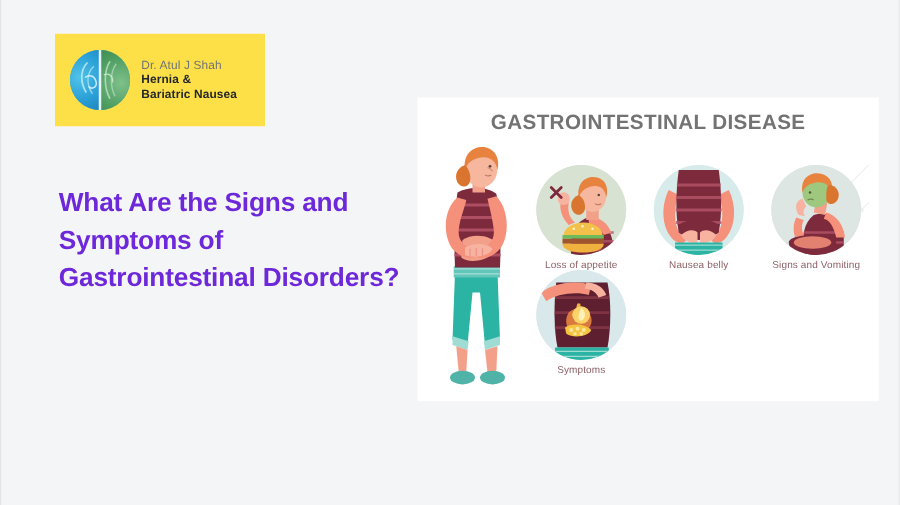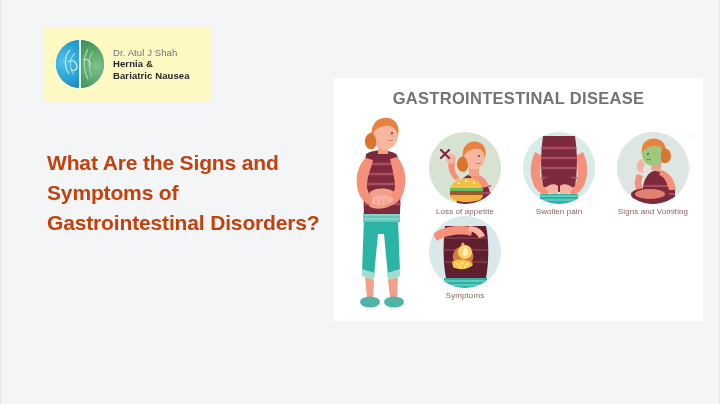--- a/index.html
+++ b/index.html
@@ -28,21 +28,21 @@
     border-right: 1px solid #e6e8eb;
   }
 
   
   #logo-card {
     position: absolute;
     left: 43px;
     top: 27px;
     width: 168px;
     height: 74px;
-    background: #fef9c3;
+    background: #fde047;
     display: flex;
     align-items: center;
     padding-left: 12px;
   }
 
   #logo-mark {
     width: 48px;
     height: 48px;
     flex: 0 0 48px;
     position: relative;
@@ -95,21 +95,21 @@
   }
 
   #headline {
     position: absolute;
     left: 46px;
     top: 148px;
     width: 286px;
     font-size: 21px;
     font-weight: bold;
     line-height: 1.42;
-    color: #c2410c;
+    color: #6d28d9;
     letter-spacing: -0.15px;
   }
 
   
   #infographic {
     position: absolute;
     left: 333px;
     top: 78px;
     width: 369px;
     height: 243px;
@@ -357,21 +357,21 @@
 
               <path d="M20 48 C26 42, 46 42, 52 48 C50 57, 40 60, 36 60 C32 60, 22 57, 20 48 Z" fill="#7d2a3d"></path>
 
               <path d="M22 56 C26 52, 32 51, 35 54 L35 62 C30 63, 24 61, 22 56 Z" fill="#f7b3a0"></path>
               <path d="M50 56 C46 52, 40 51, 37 54 L37 62 C42 63, 48 61, 50 56 Z" fill="#f7b3a0"></path>
 
               <path d="M17 62 L55 62 L55 72 L17 72 Z" fill="#2bb3a3"></path>
               <path d="M17 64 L55 64 M17 68 L55 68" stroke="#9fdcd4" stroke-width="1"></path>
             </svg>
           </div>
-          <div class="sym-label">Swollen pain</div>
+          <div class="sym-label">Nausea belly</div>
         </div>
 
         <div class="sym-cell c2">
           <div class="sym-icon" style="background:#dde6e2;">
             <svg width="72" height="72" viewBox="0 0 72 72">
               <circle cx="36" cy="36" r="36" fill="#dde6e2"></circle>
 
               <path d="M34 40 C44 36, 56 42, 58 58 L58 72 L26 72 C24 58, 26 46, 34 40 Z" fill="#7d2a3d"></path>
               <g stroke="#b5556a" stroke-width="2" opacity=".8">
                 <path d="M26 54 L58 54"></path>

